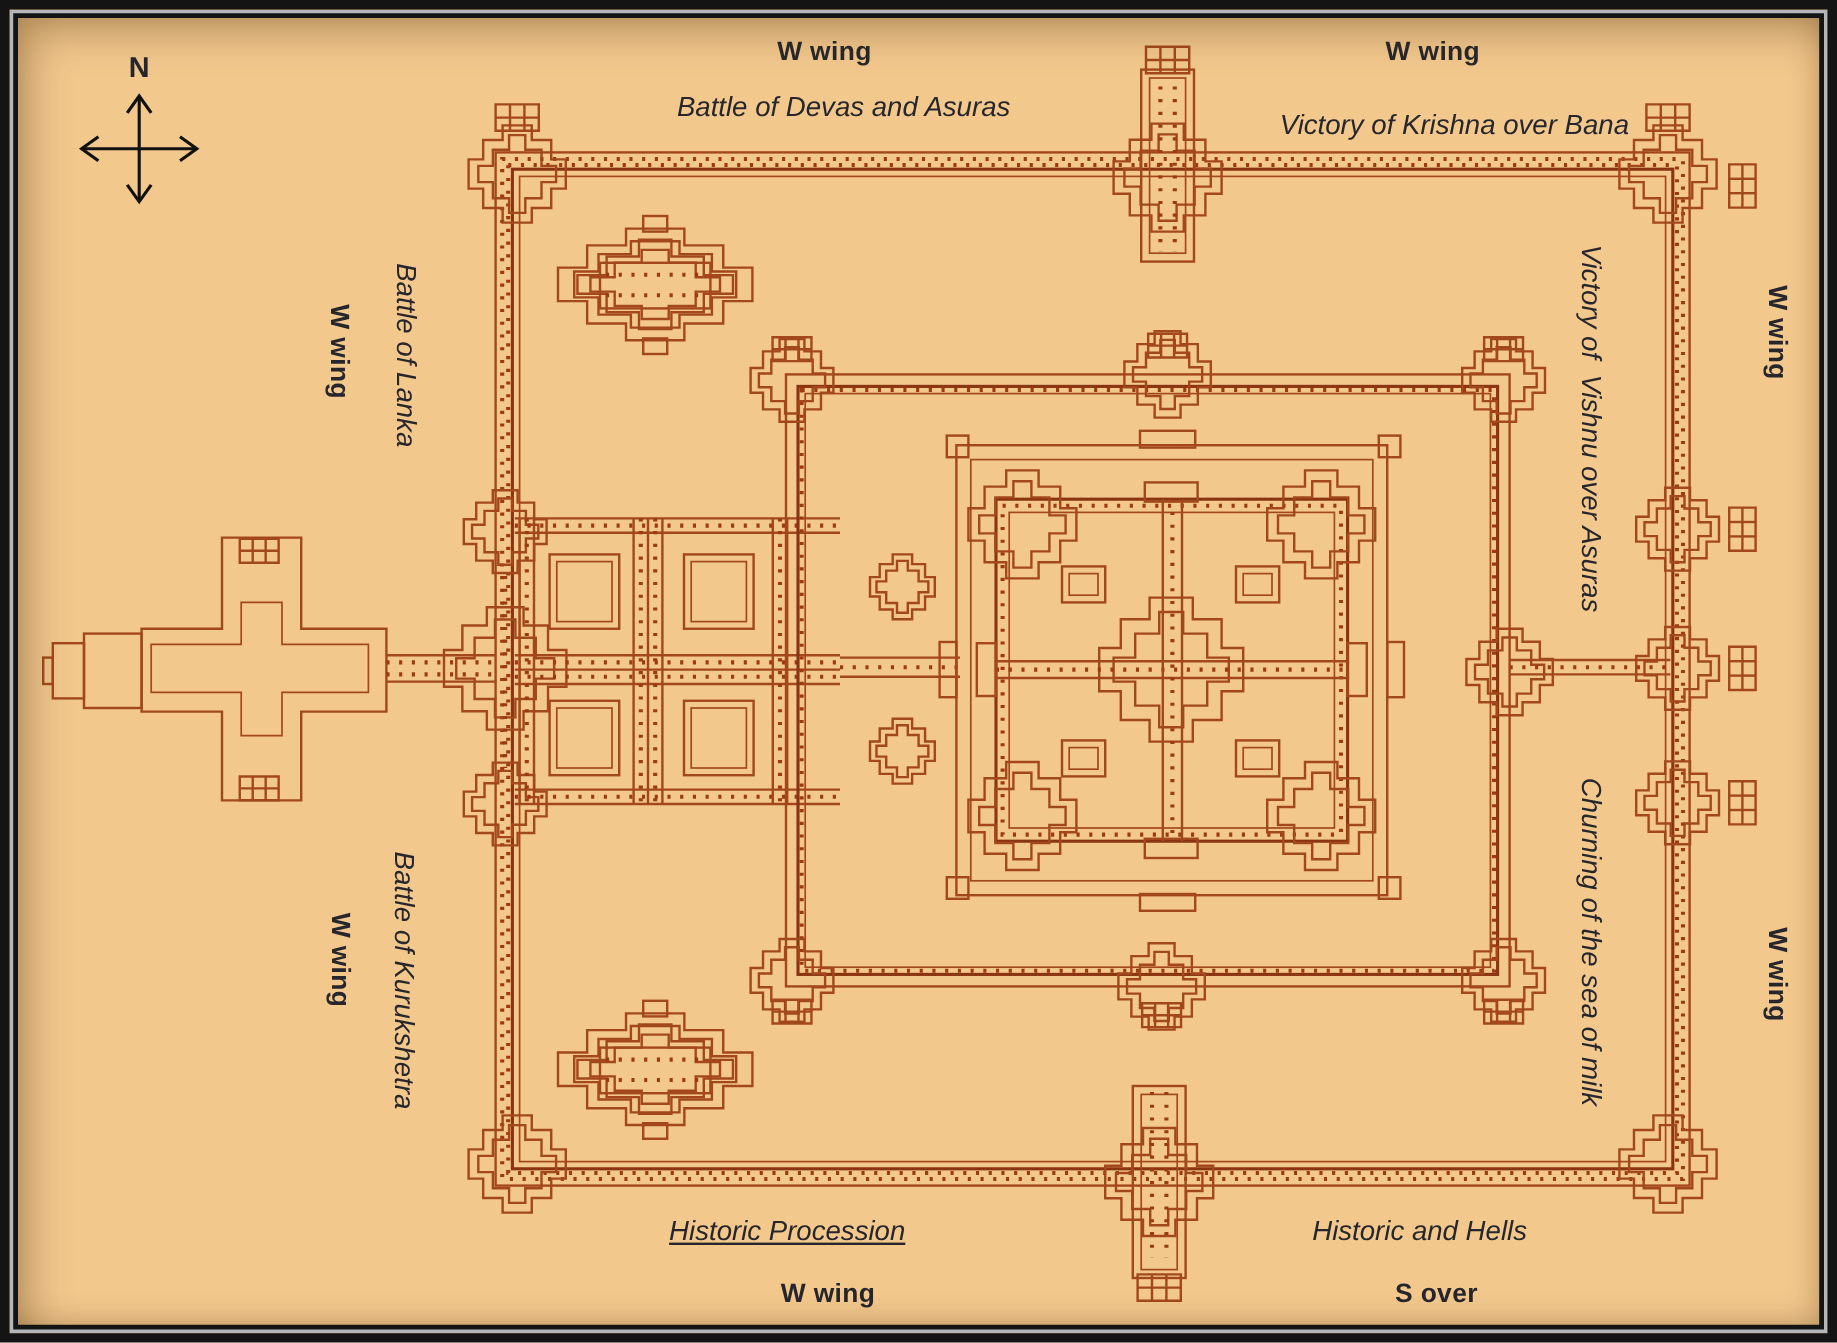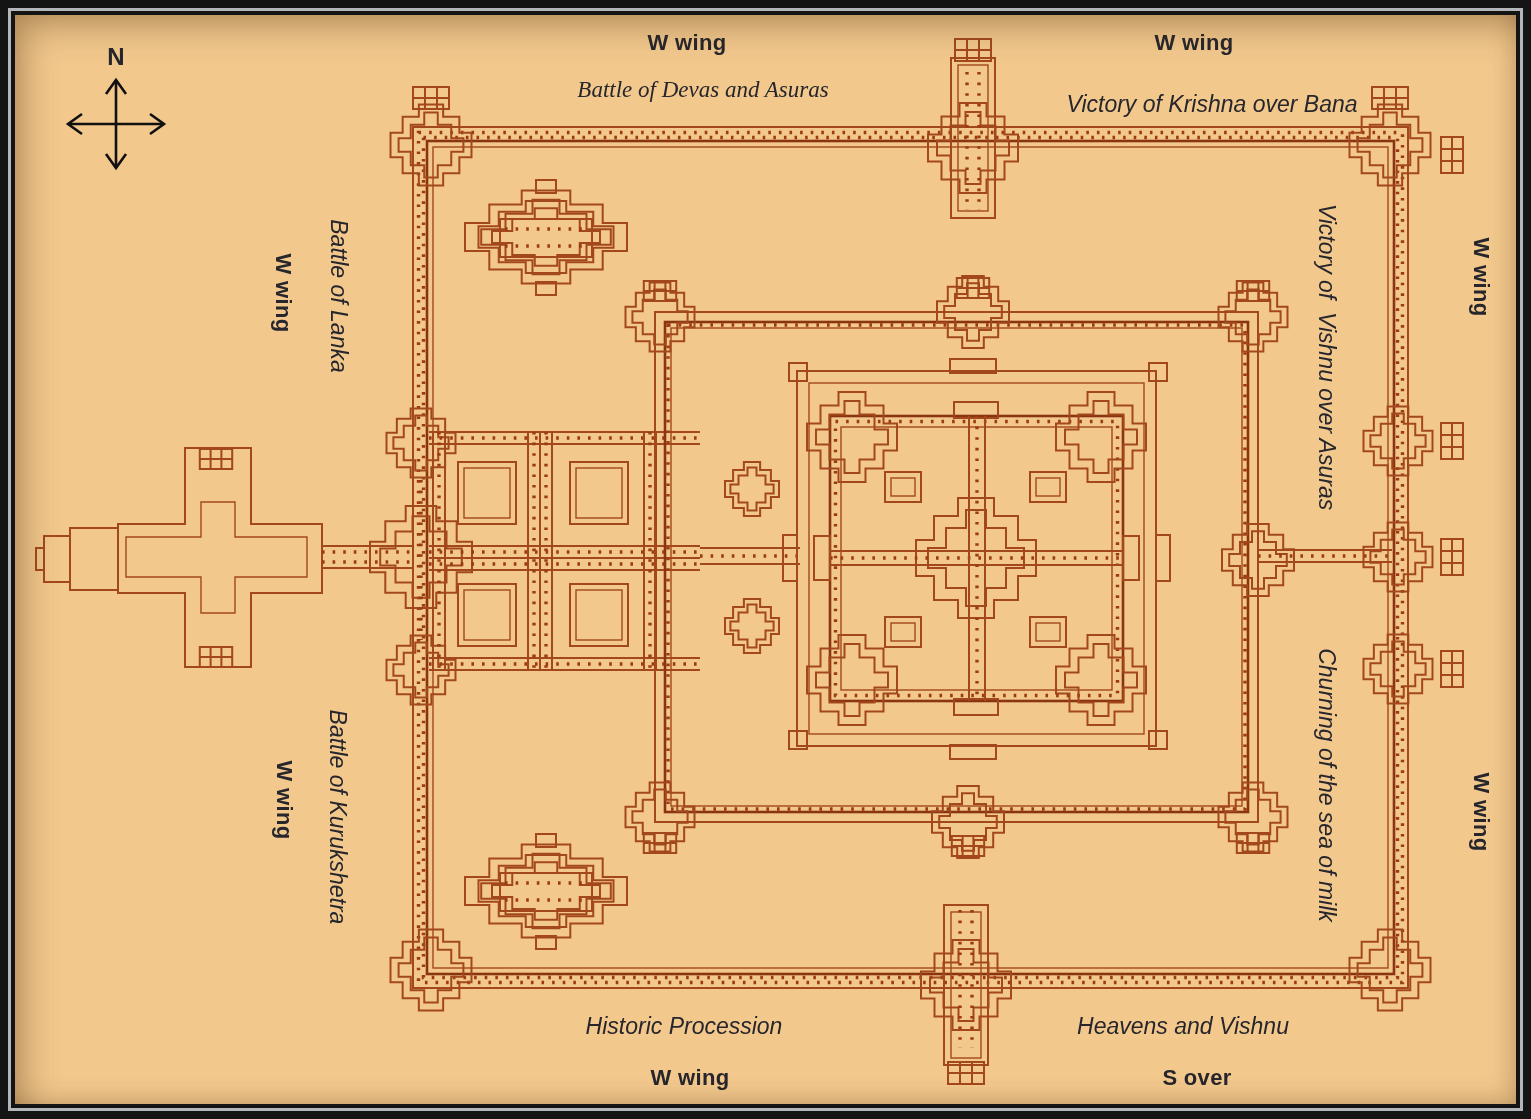--- a/index.html
+++ b/index.html
@@ -242,37 +242,37 @@
       <path d="M 106 94 L 116 80 L 126 94"></path>
       <path d="M 106 154 L 116 168 L 126 154"></path>
       <path d="M 82 114 L 68 124 L 82 134"></path>
       <path d="M 150 114 L 164 124 L 150 134"></path>
     </g>
   </svg>
 
   <div class="label north" style="left:116px;top:57px;">N</div>
 
   <div class="label wing" style="left:687px;top:43px;">W wing</div>
-  <div class="label relief" style="left:703px;top:89px;font-family:Liberation Serif, serif;">Battle of Devas and Asuras</div>
+  <div class="label relief" style="left:703px;top:89px;">Battle of Devas and Asuras</div>
 
   <div class="label wing" style="left:1194px;top:43px;">W wing</div>
   <div class="label relief" style="left:1212px;top:104px;">Victory of Krishna over Bana</div>
 
   <div class="label relief rot" style="left:338px;top:296px;">Battle of Lanka</div>
   <div class="label wing rot" style="left:283px;top:293px;">W wing</div>
 
   <div class="label relief rot" style="left:1326px;top:357px;">Victory of  Vishnu over Asuras</div>
   <div class="label wing rot" style="left:1481px;top:277px;">W wing</div>
 
   <div class="label relief rot" style="left:337px;top:817px;">Battle of Kurukshetra</div>
   <div class="label wing rot" style="left:284px;top:800px;">W wing</div>
 
   <div class="label relief rot" style="left:1326px;top:785px;">Churning of the sea of milk</div>
   <div class="label wing rot" style="left:1481px;top:812px;">W wing</div>
 
-  <div class="label relief" style="left:684px;top:1026px;">Historic Procession</div>
+  <div class="label relief" style="left:656px;top:1026px;text-decoration:underline;">Historic Procession</div>
   <div class="label wing" style="left:690px;top:1078px;">W wing</div>
 
-  <div class="label relief" style="left:1183px;top:1026px;">Heavens and Vishnu</div>
+  <div class="label relief" style="left:1183px;top:1026px;">Historic and Hells</div>
   <div class="label wing" style="left:1197px;top:1078px;">S over</div>
 
   <div class="frame"></div>
 </div>
 
 </body></html>

